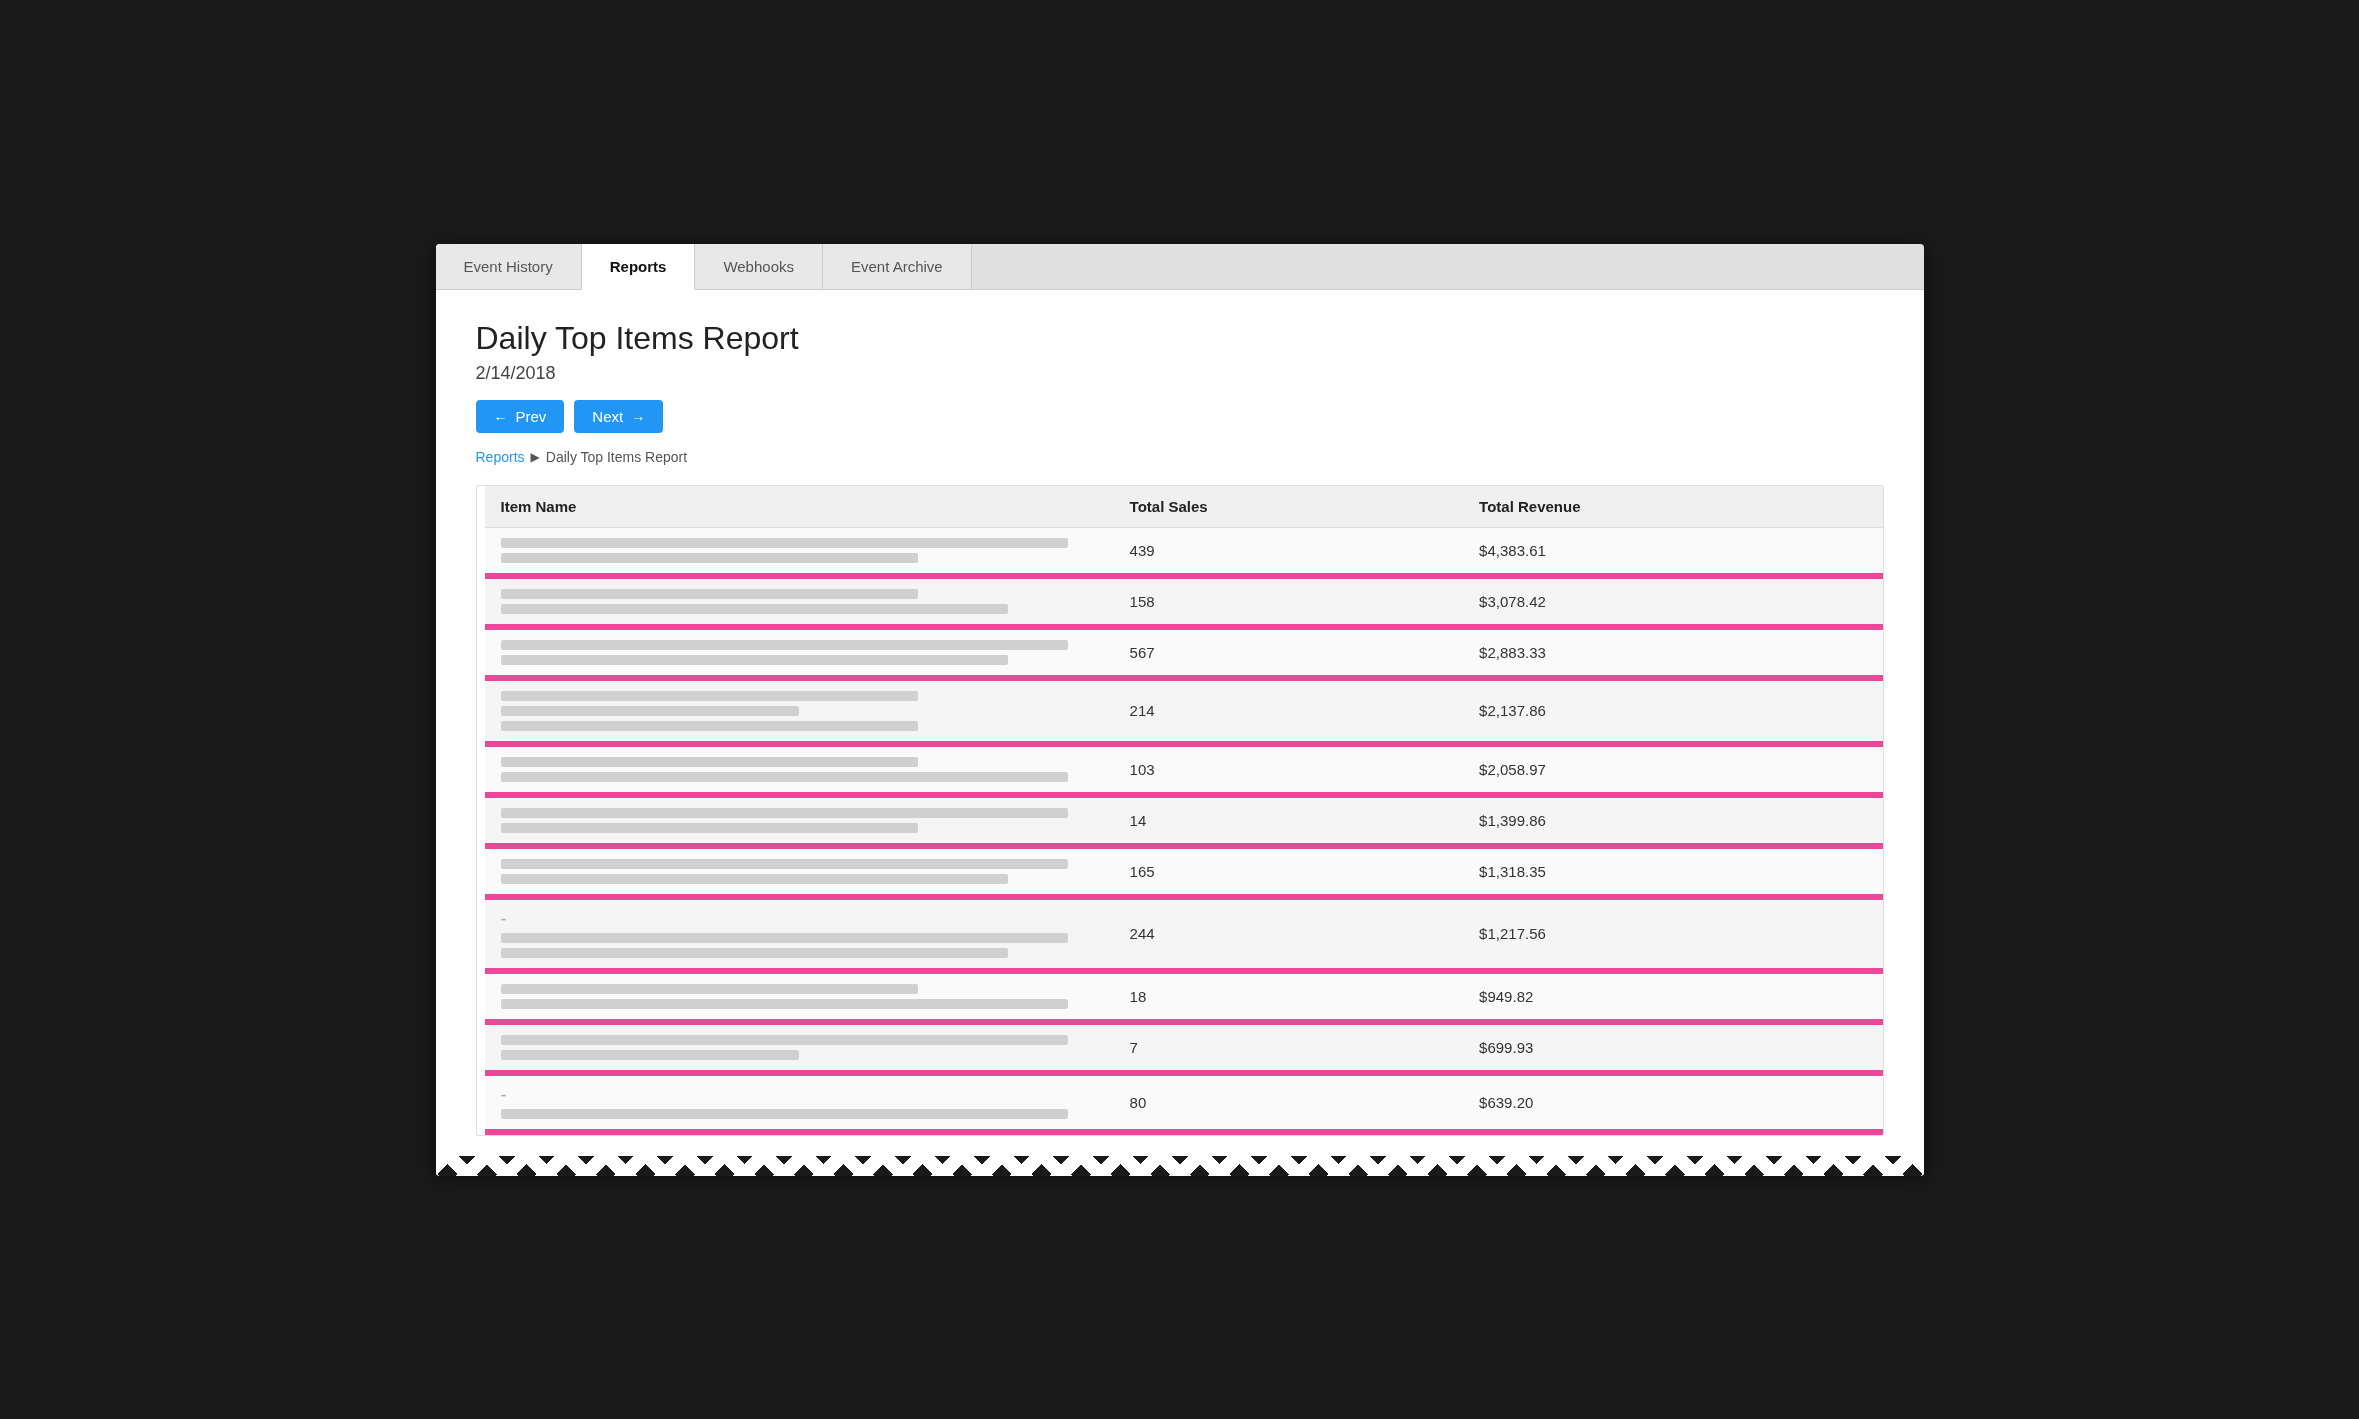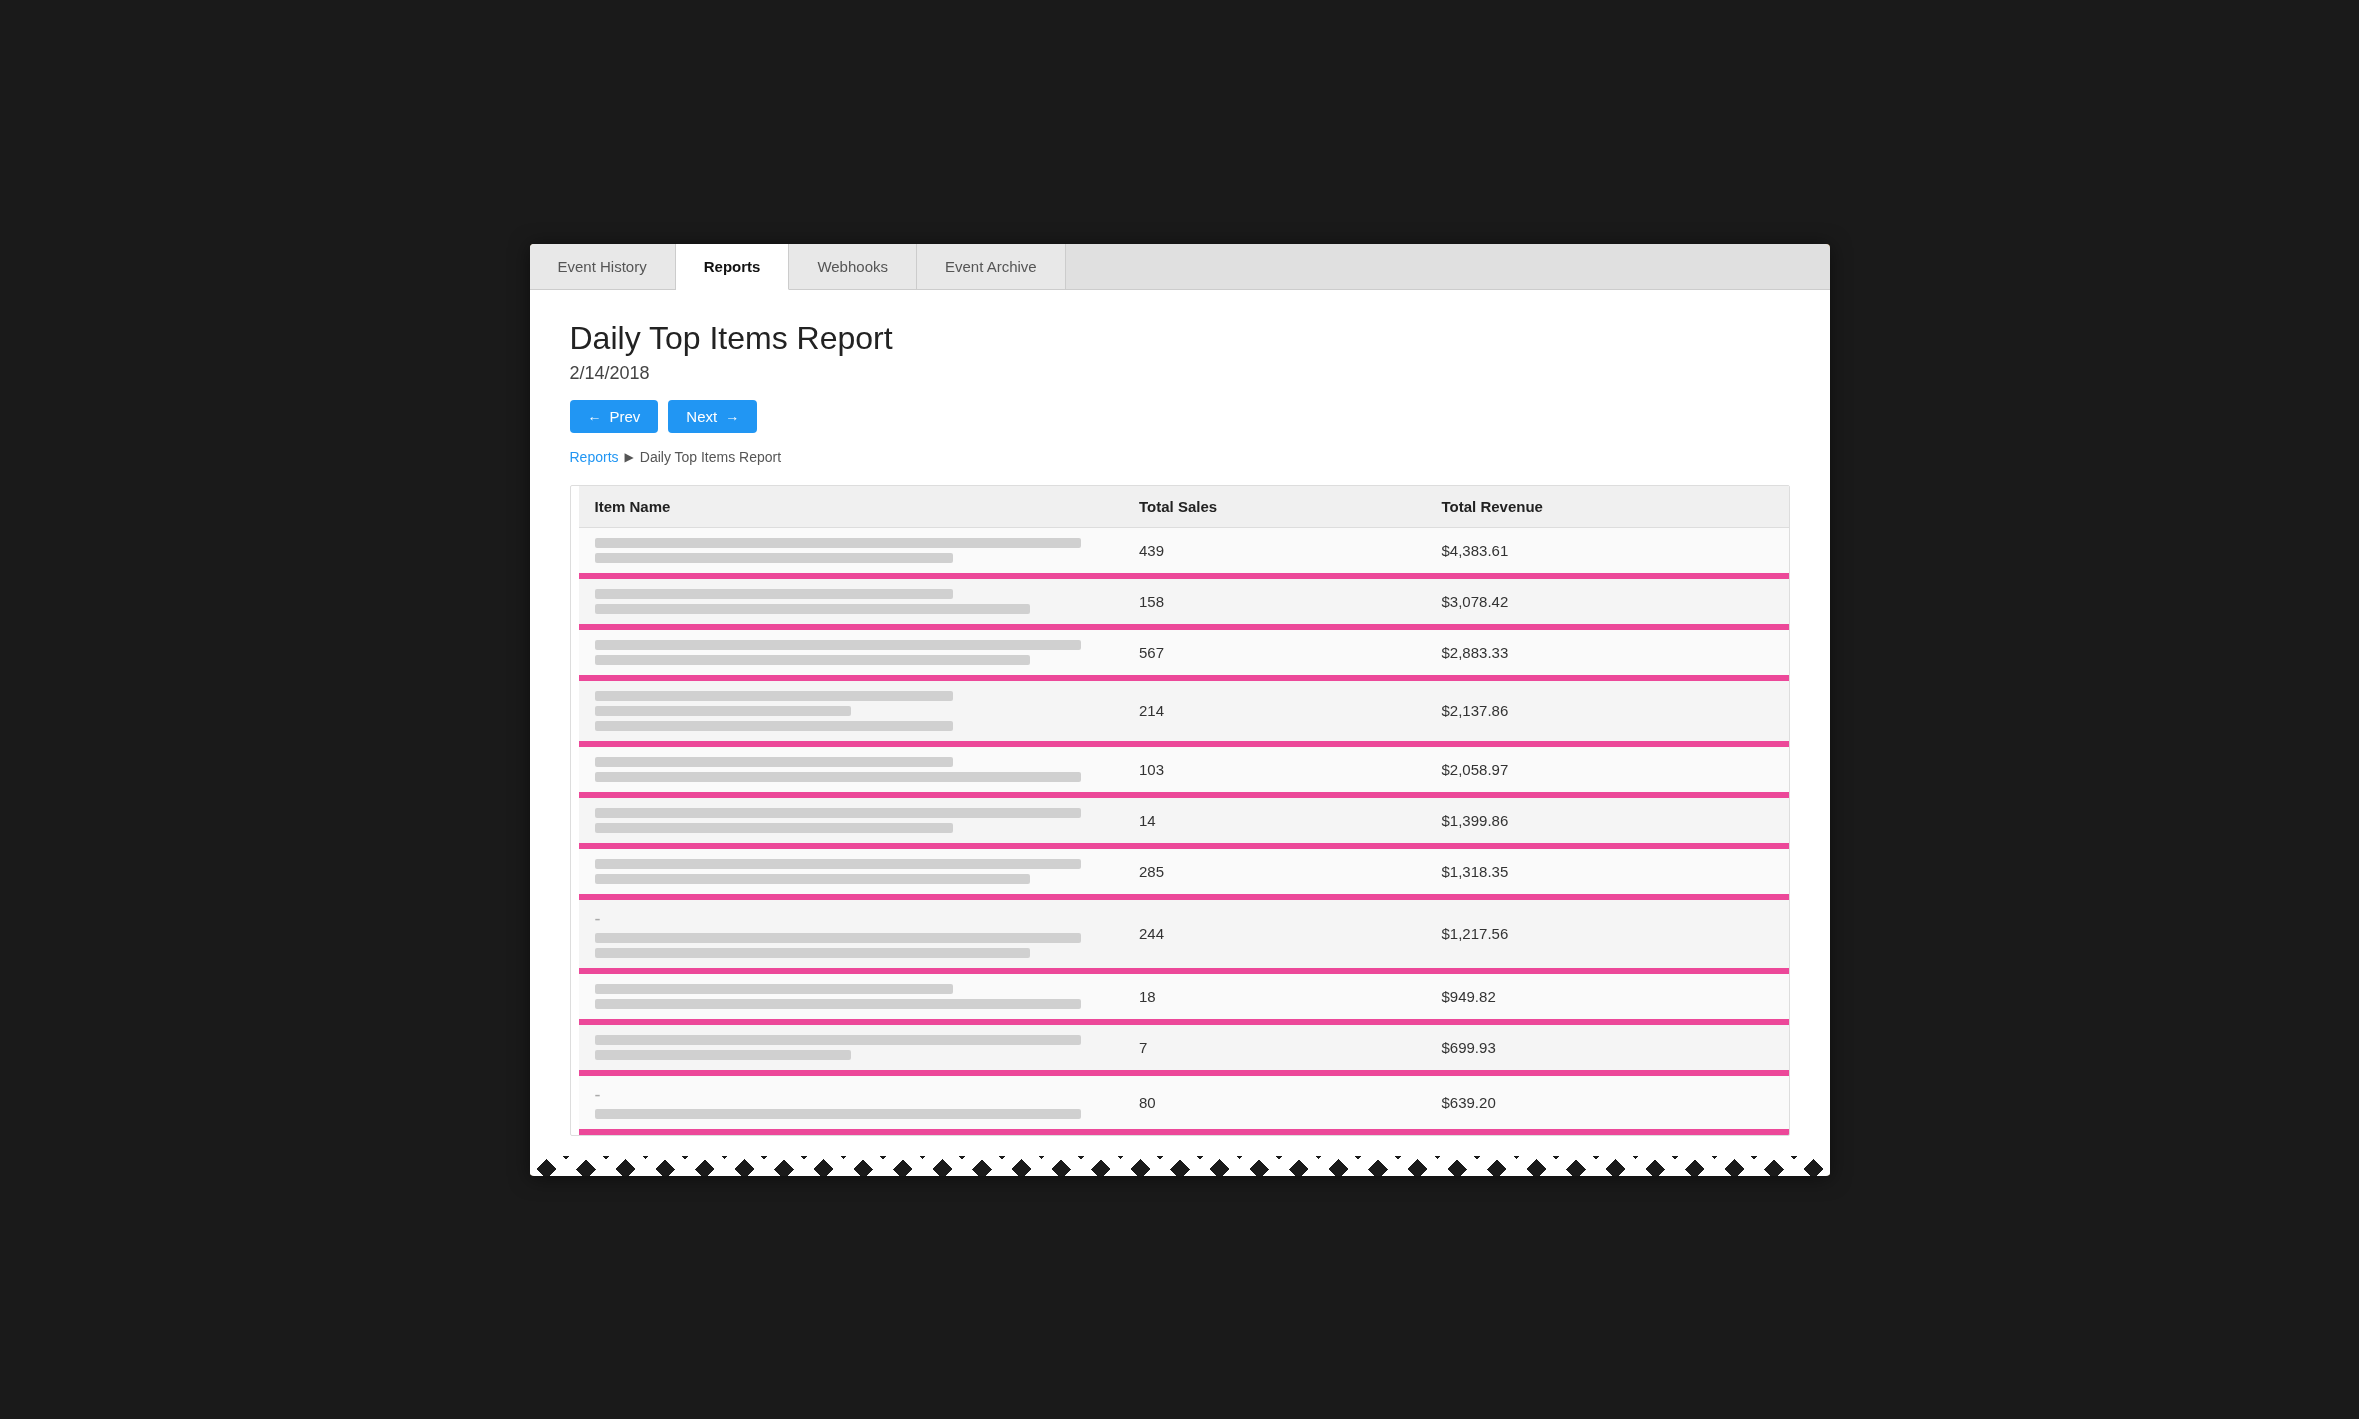--- a/index.html
+++ b/index.html
@@ -9,21 +9,21 @@
       display: flex;
       justify-content: center;
       align-items: center;
       min-height: 100vh;
       padding: 20px;
     }
     .window {
       background: #a16207;
       border-radius: 4px;
       overflow: hidden;
-      width: 1300px;
+      width: 1488px;
       box-shadow: 0 2px 20px rgba(0,0,0,0.5);
     }
     
     .tabs {
       display: flex;
       background: #e0e0e0;
       border-bottom: 1px solid #ccc;
     }
     .tab {
       padding: 14px 28px;
@@ -301,21 +301,21 @@
               <td class="total-sales-col">14</td>
               <td class="total-revenue-col">$1,399.86</td>
             </tr>
             <tr>
               <td class="item-name-cell">
                 <div class="item-placeholder">
                   <div class="placeholder-bar long"></div>
                   <div class="placeholder-bar short"></div>
                 </div>
               </td>
-              <td class="total-sales-col">285</td>
+              <td class="total-sales-col">165</td>
               <td class="total-revenue-col">$1,318.35</td>
             </tr>
             <tr>
               <td class="item-name-cell">
                 <div class="item-placeholder">
                   <span class="placeholder-dot">-</span>
                   <div class="placeholder-bar long"></div>
                   <div class="placeholder-bar short"></div>
                 </div>
               </td>

